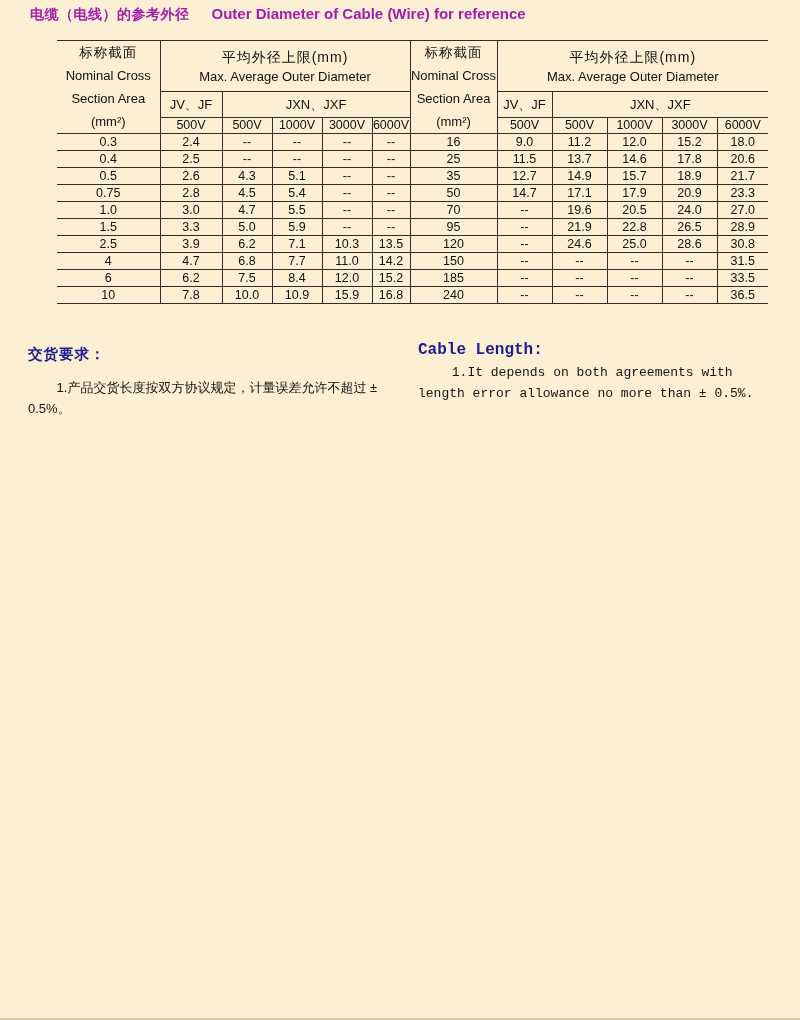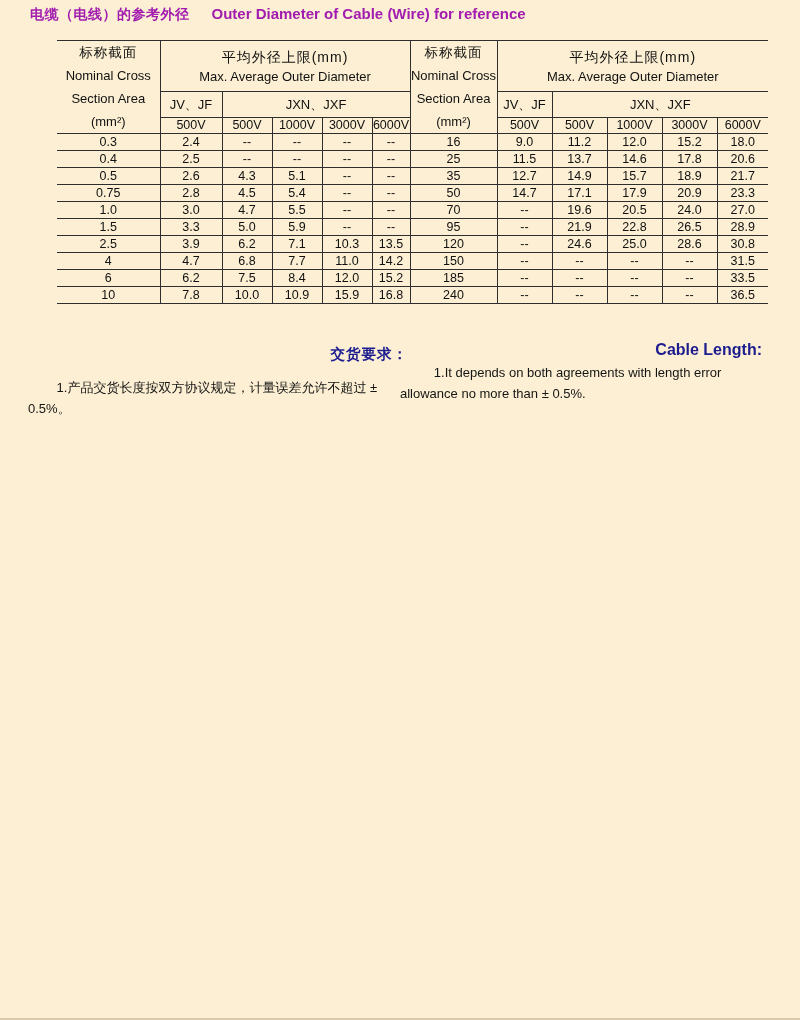--- a/index.html
+++ b/index.html
@@ -45,23 +45,23 @@
   table.spec td { height: 17px; font-size: 12.5px; }
 
   .col1-head { font-size: 13px; line-height: 23px; }
   .col1-head .zh { font-size: 13.5px; letter-spacing: 1px; }
   .span-head .zh { font-size: 14px; letter-spacing: 1px; line-height: 22px; }
   .span-head .en { font-size: 13px; line-height: 18px; }
 
   
   .note { position: absolute; }
   .note-left  { left: 28px;  top: 345px; width: 380px; }
-  .note-right { left: 400px; top: 341px; width: 362px; }
+  .note-right { left: 418px; top: 341px; width: 362px; font-family: Liberation Mono, monospace; }
   .note-heading {
-    color: #1C1C90; font-weight: bold; text-align: right;
+    color: #1C1C90; font-weight: bold;
   }
   .note-left  .note-heading { font-size: 14.5px; letter-spacing: 1px; }
   .note-right .note-heading { font-size: 16px; }
   .note-body {
     margin-top: 13px; font-size: 13px; line-height: 1.65;
     text-indent: 2.2em; color: #151515;
   }
   .note-right .note-body { margin-top: 4px; line-height: 1.6; text-indent: 2.6em; }
 
   .bottom-edge {

